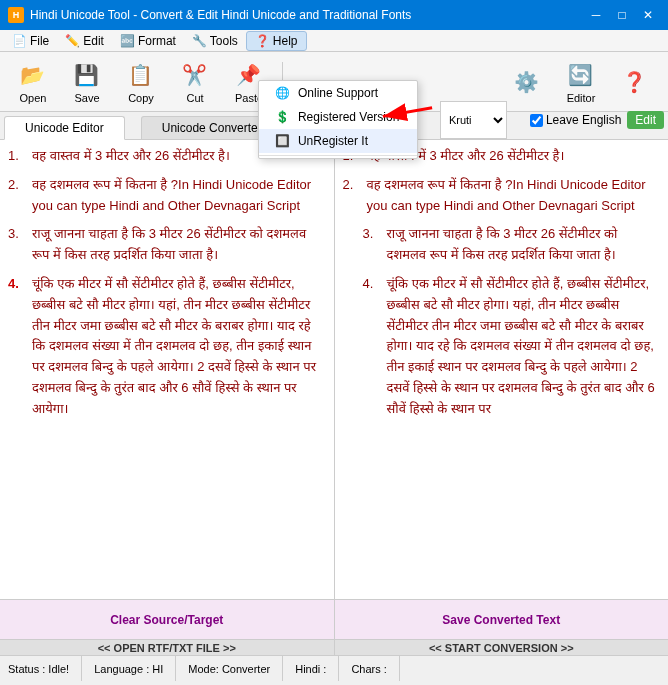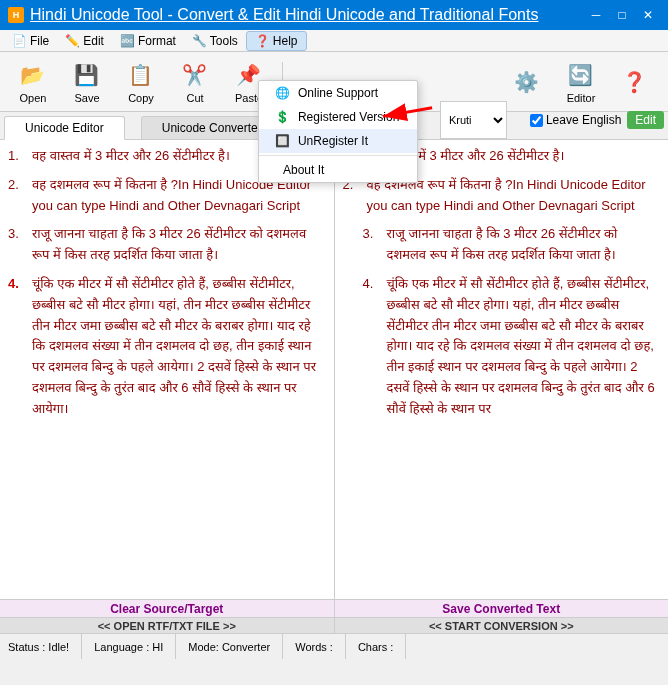--- a/index.html
+++ b/index.html
@@ -25,22 +25,21 @@
     .title-bar-icon {
       width: 16px; height: 16px;
       margin-right: 6px;
       background: #ff9900;
       border-radius: 2px;
       display: inline-flex; align-items: center; justify-content: center;
       font-size: 9px; font-weight: bold; color: white;
     }
     .title-bar-text {
       flex: 1;
-      font-size: 16px;
-      text-decoration: underline;
+      font-size: 12px;
     }
     .title-bar-controls {
       display: flex; gap: 2px;
     }
     .title-btn {
       width: 24px; height: 20px;
       background: transparent;
       border: none;
       color: white;
       cursor: pointer;
@@ -216,21 +215,21 @@
       left: 380px;
       color: red;
       font-size: 22px;
       z-index: 110;
       transform: rotate(-10deg);
     }
 
     
     .bottom-buttons {
       display: flex;
-      height: 18px;
+      height: 40px;
       border-top: 1px solid #ccc;
     }
     .bottom-btn {
       flex: 1;
       background: #f5e6f5;
       border: none;
       border-right: 1px solid #ccc;
       cursor: pointer;
       font-size: 12px;
       color: #800080;
@@ -448,45 +447,41 @@
     <div class="status-item">
       <span>Status : Idle!</span>
     </div>
     <div class="status-item">
       <span>Language : HI</span>
     </div>
     <div class="status-item">
       <span>Mode: Converter</span>
     </div>
     <div class="status-item">
-      <span>Words :</span>
+      <span>Hindi :</span>
     </div>
     <div class="status-item">
       <span>Chars :</span>
     </div>
   </div>
 
   <div class="dropdown-overlay">
     <div class="dropdown-item">
       <span>🌐</span>
       <span>Online Support</span>
     </div>
     <div class="dropdown-item">
       <span>💲</span>
       <span>Registered Version</span>
     </div>
     <div class="dropdown-item highlighted">
       <span>🔲</span>
       <span>UnRegister It</span>
     </div>
     <div class="dropdown-separator"></div>
-    <div class="dropdown-item">
-      <span></span>
-      <span>About It</span>
-    </div>
   </div>
 
   <div class="red-arrow" style="position:absolute; top:97px; left:378px; z-index:200;">
     <svg width="60" height="30" viewBox="0 0 60 30">
       <defs>
         <marker id="arrowhead" markerWidth="8" markerHeight="6" refX="8" refY="3" orient="auto">
           <polygon points="0 0, 8 3, 0 6" fill="red"></polygon>
         </marker>
       </defs>
       <line x1="55" y1="15" x2="5" y2="15" stroke="red" stroke-width="3" marker-end="url(#arrowhead)"></line>

